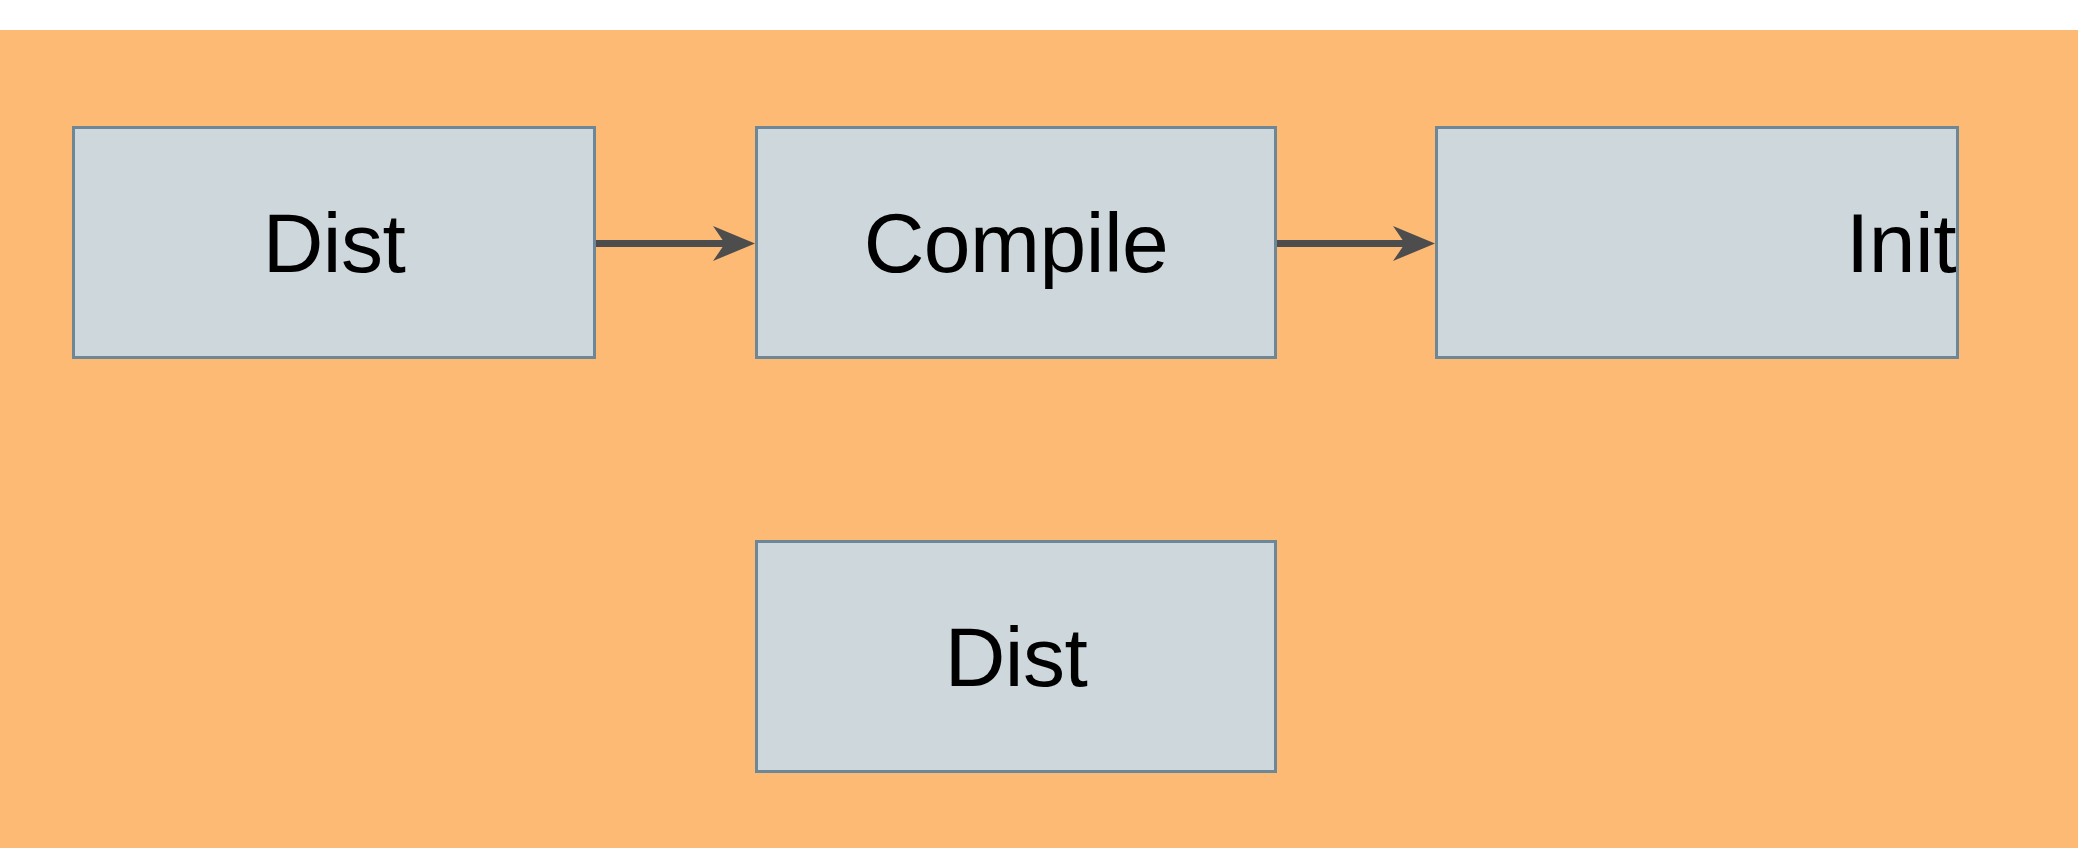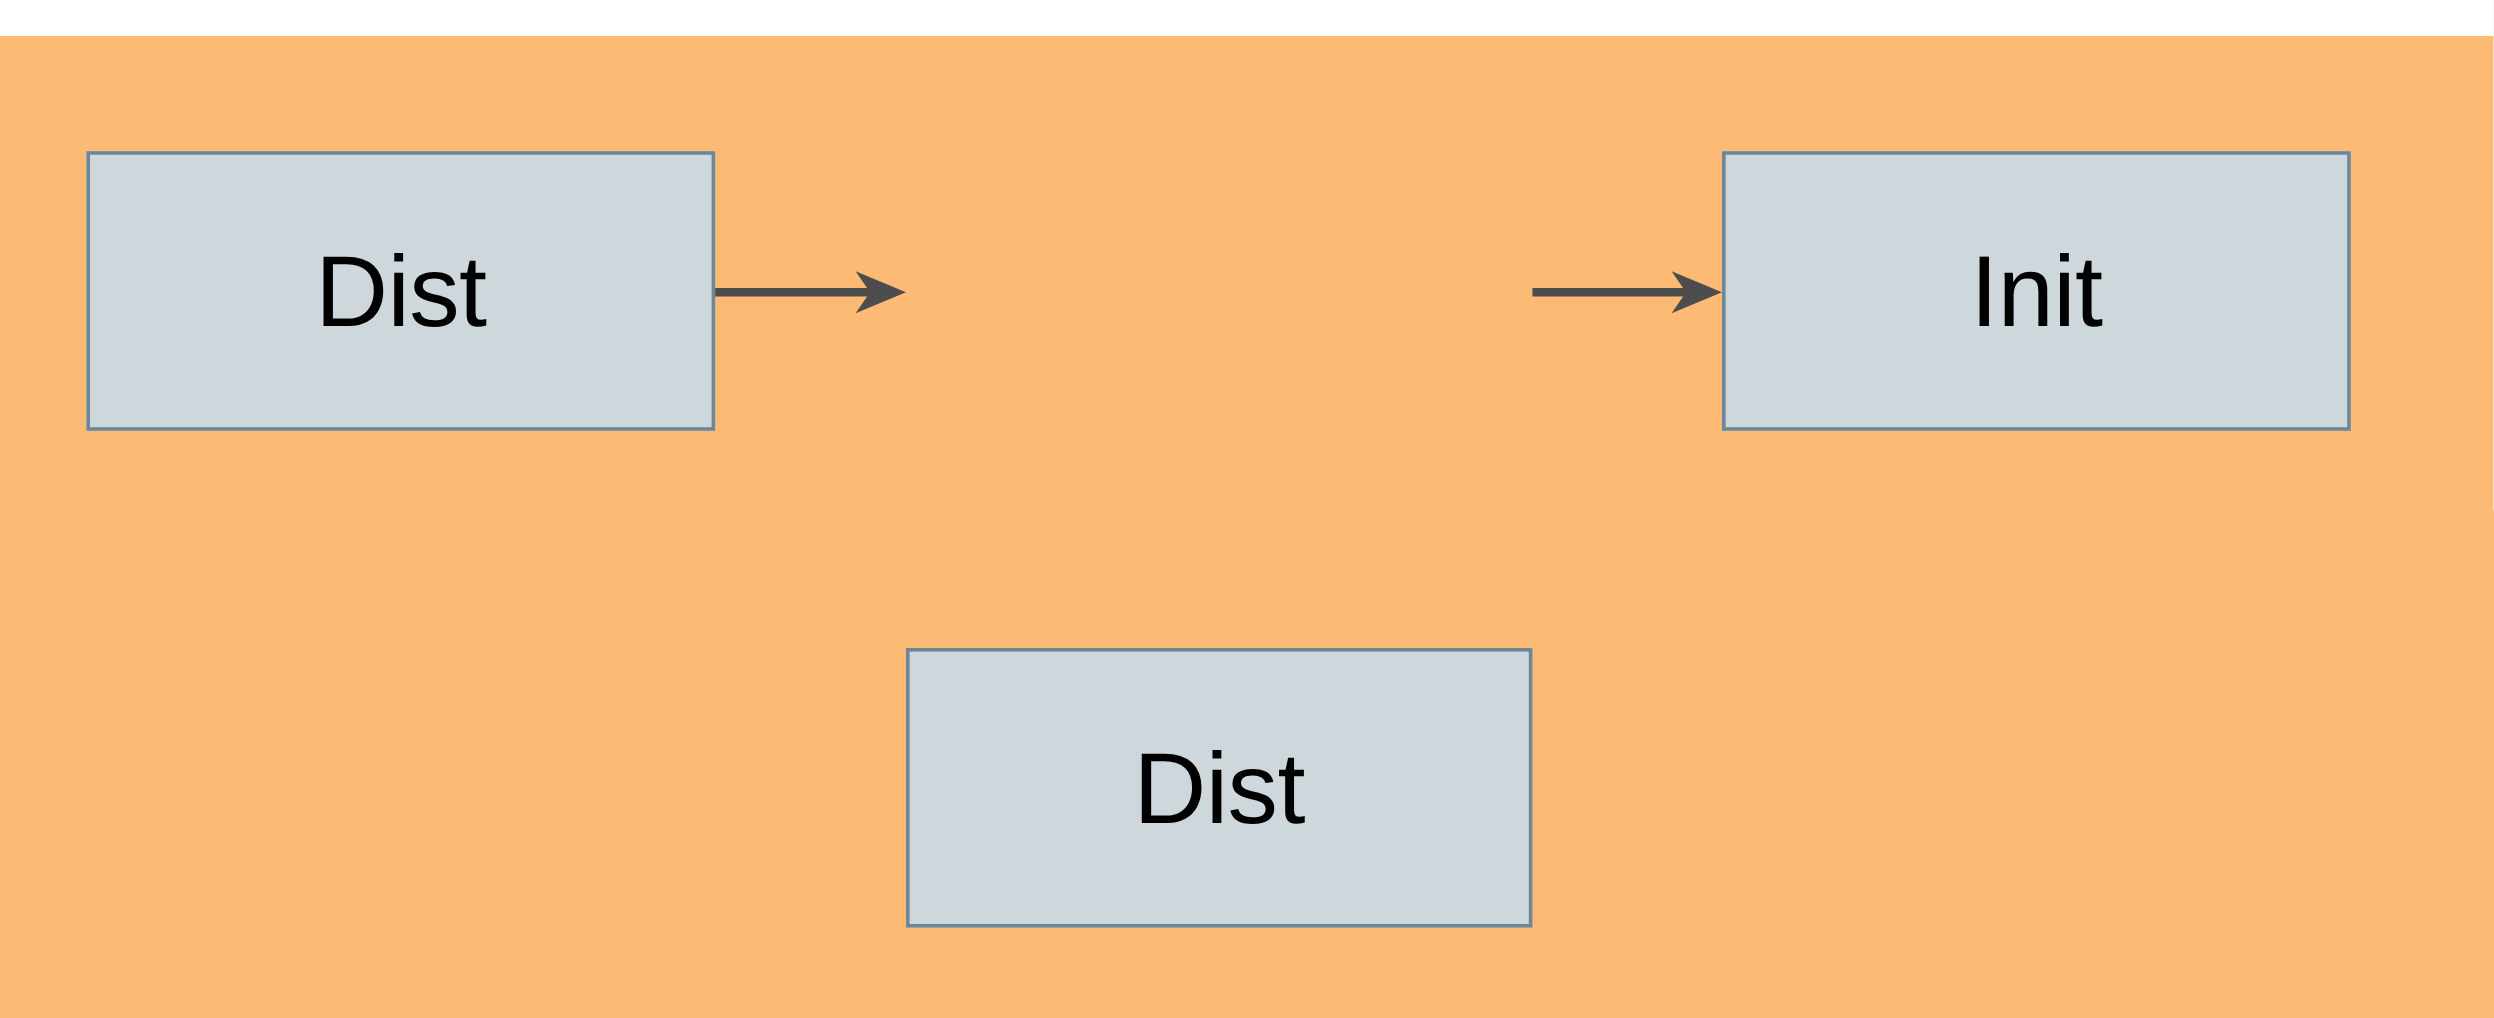--- a/index.html
+++ b/index.html
@@ -41,34 +41,37 @@
   .edge {
     position: absolute;
     overflow: visible;
   }
   .edge svg {
     display: block;
     overflow: visible;
   }
   #node-dist   { left: 72px;   top: 96px;  width: 524px; height: 233px; }
   #node-compile{ left: 755px;  top: 96px;  width: 522px; height: 233px; }
-  #node-init   { left: 1435px; top: 96px;  width: 524px; height: 233px; }
+  #node-init   { left: 1435px; top: 96px;  width: 524px; height: 233px; justify-content: flex-end; }
   #node-clean  { left: 755px;  top: 510px; width: 522px; height: 233px; }
   #edge-dist-compile { left: 596px;  top: 196px; width: 162px; height: 36px; }
   #edge-compile-init { left: 1277px; top: 196px; width: 161px; height: 36px; }
 </style>
 </head>
 <body>
 
 <div id="canvas">
 
   <div class="node" id="node-dist">
     <span class="node-label">Dist</span>
   </div>
 
+  <div class="node" id="node-compile">
+    <span class="node-label">Compile</span>
+  </div>
 
   <div class="node" id="node-init">
     <span class="node-label">Init</span>
   </div>
 
   <div class="node" id="node-clean">
     <span class="node-label">Dist</span>
   </div>
 
   <div class="edge" id="edge-dist-compile">

